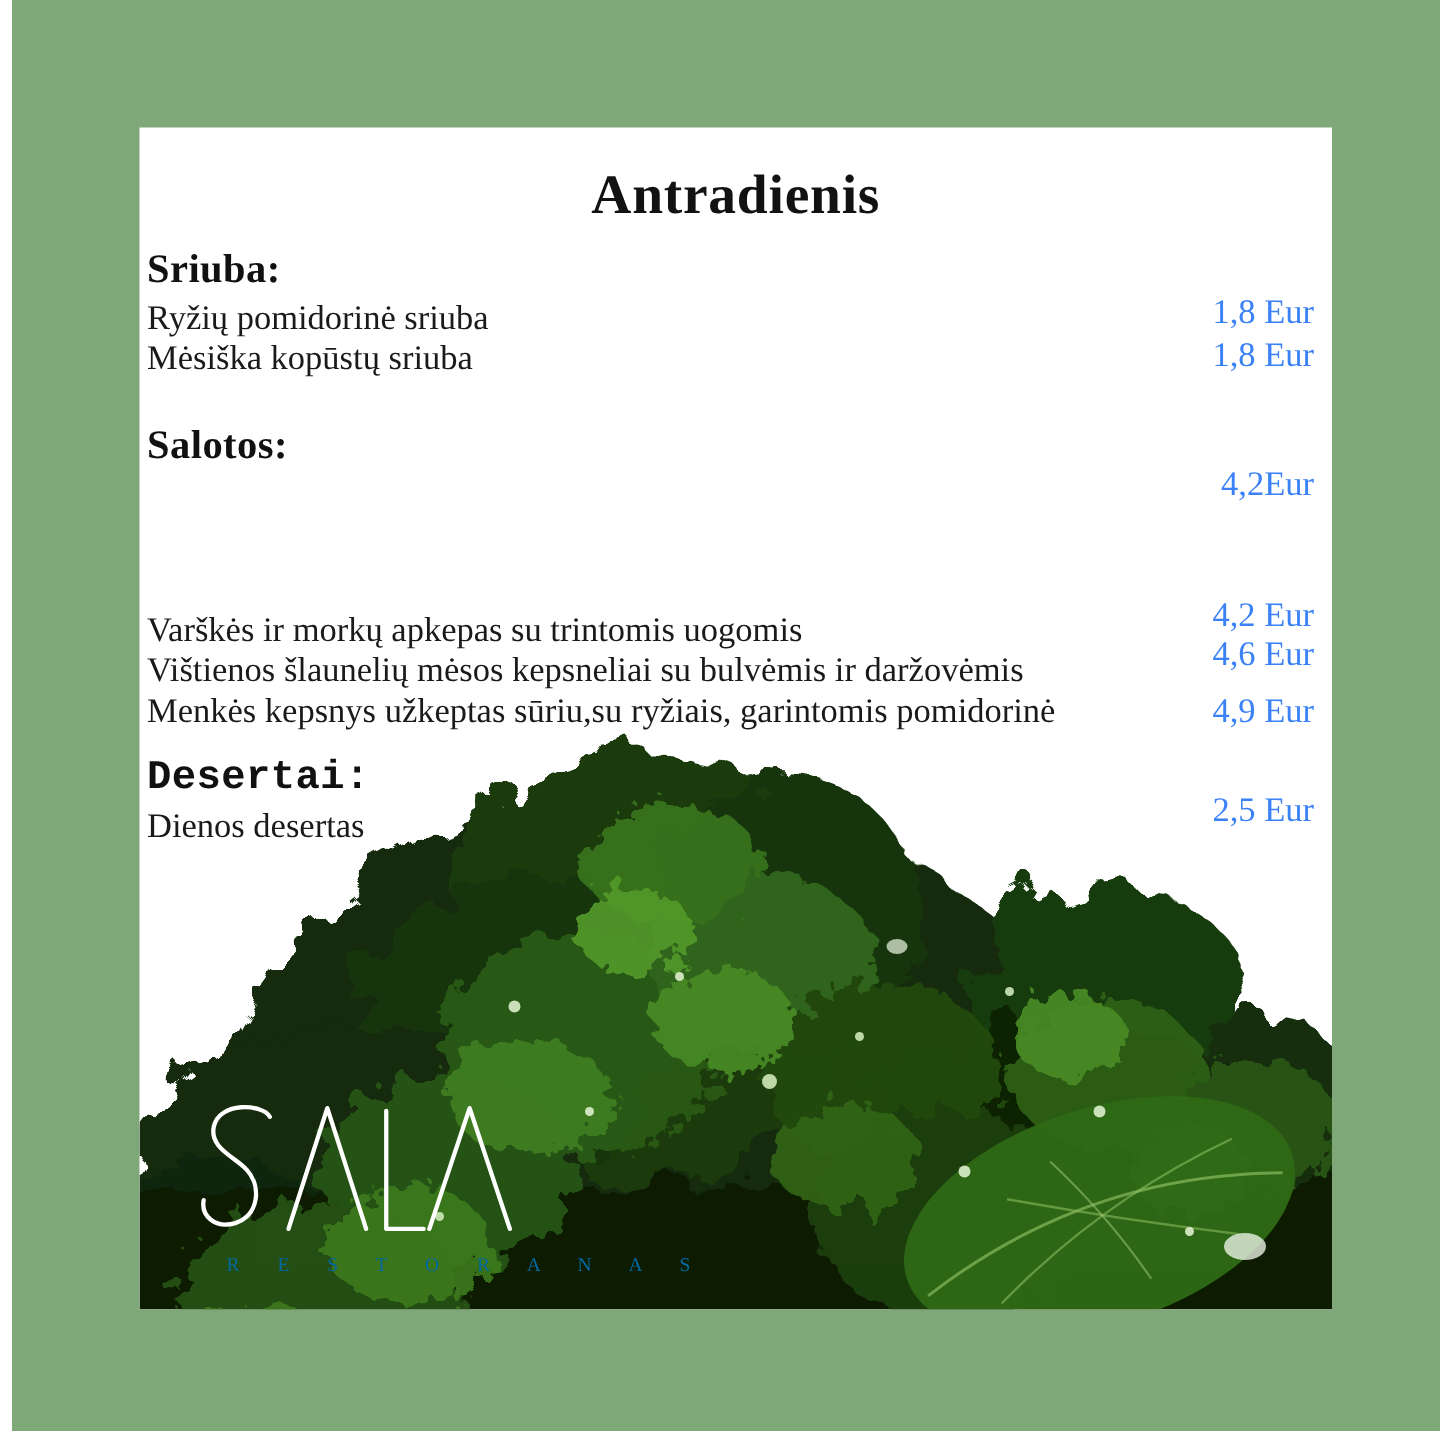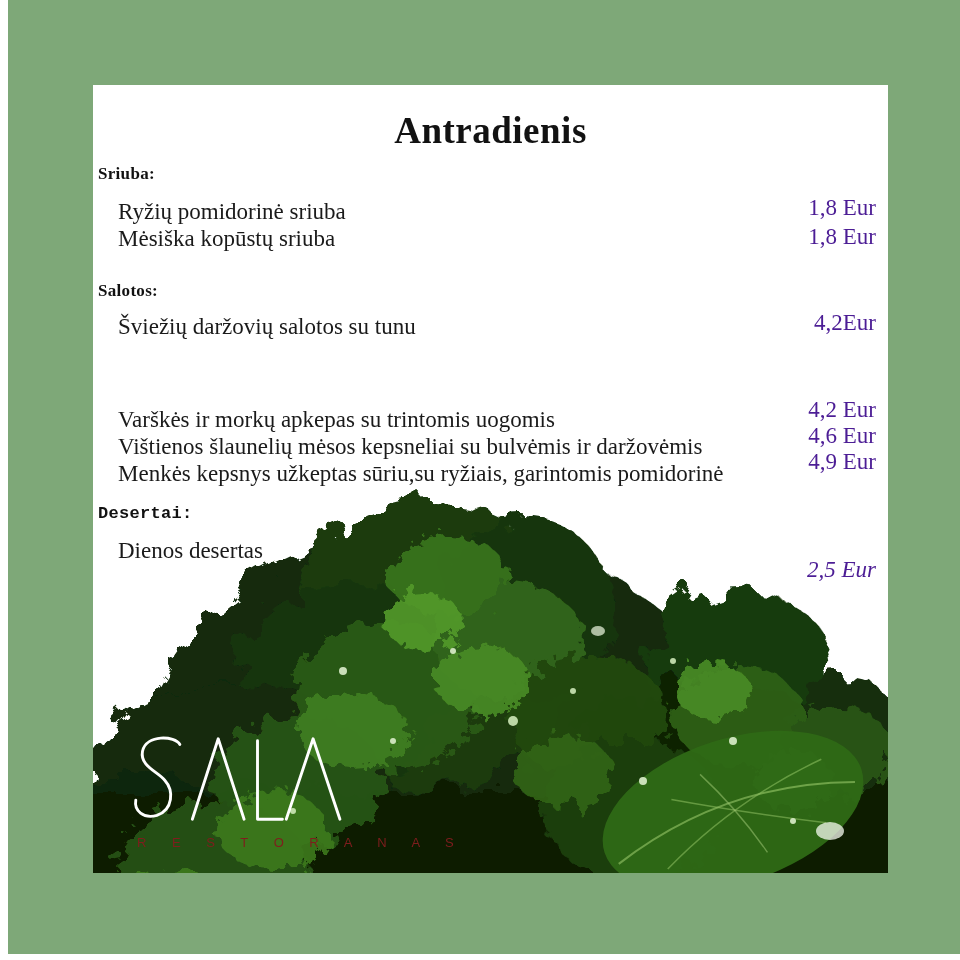--- a/index.html
+++ b/index.html
@@ -46,34 +46,33 @@
     letter-spacing: 0.5px;
   }
   .line {
     position: absolute;
     left: 5px;
     white-space: nowrap;
     color: #1a1a1a;
     line-height: 1.1;
   }
   .heading {
-    font-size: 17px;
+    font-size: 27px;
     font-weight: 700;
     color: #111111;
     letter-spacing: 0.3px;
   }
   .item {
     font-size: 23px;
-    margin-left: 20px;
   }
   .price {
     position: absolute;
     right: 12px;
     font-size: 23px;
-    color: #4c1d95;
+    color: #3b82f6;
     white-space: nowrap;
     text-align: right;
   }
   
   .y-sec1h  { top: 80px; }
   .y-sec1i0 { top: 114px; }
   .y-sec1i1 { top: 141px; }
   .y-sec2h  { top: 197px; }
   .y-sec2i0 { top: 229px; }
   .y-sec3h  { top: 289px; }
@@ -81,22 +80,22 @@
   .y-sec3i1 { top: 349px; }
   .y-sec3i2 { top: 376px; }
   .y-sec4h  { top: 420px; font-family: Liberation Mono, monospace; }
   .y-sec4i0 { top: 453px; }
 
   .y-p0 { top: 110px; }
   .y-p1 { top: 139px; }
   .y-p2 { top: 225px; text-align: right; }
   .y-p3 { top: 312px; }
   .y-p4 { top: 338px; }
-  .y-p5 { top: 364px; }
-  .y-p6 { top: 472px; font-style: italic; }
+  .y-p5 { top: 376px; }
+  .y-p6 { top: 442px; }
 
   .kale {
     position: absolute;
     left: 0;
     bottom: 0;
     width: 795px;
     height: 392px;
     display: block;
   }
   .logo {
@@ -106,44 +105,43 @@
     width: 260px;
     z-index: 5;
   }
   .logo-letters {
     display: block;
     width: 238px;
     height: 92px;
   }
   .logo-tagline {
     margin-top: 10px;
-    margin-left: 10px;
-    font-family: Liberation Sans, sans-serif;
+    margin-left: 24px;
+    font-family: Liberation Serif, serif;
     font-size: 13px;
     letter-spacing: 11px;
-    color: #7f1d1d;
+    color: #0369a1;
     white-space: nowrap;
   }
 </style>
 </head>
 <body>
 
 <div class="stage">
   <div class="frame"></div>
 
   <div class="card">
 
     <div class="title">Antradienis</div>
 
     <div class="line heading y-sec1h">Sriuba:</div>
     <div class="line item y-sec1i0">Ryžių pomidorinė sriuba</div>
     <div class="line item y-sec1i1">Mėsiška kopūstų sriuba</div>
 
     <div class="line heading y-sec2h">Salotos:</div>
-    <div class="line item y-sec2i0">Šviežių daržovių salotos su tunu</div>
 
     <div class="line item y-sec3i1">Vištienos šlaunelių mėsos kepsneliai su bulvėmis ir daržovėmis</div>
     <div class="line item y-sec3i0">Varškės ir morkų apkepas su trintomis uogomis</div>
     <div class="line item y-sec3i2">Menkės kepsnys užkeptas sūriu,su ryžiais, garintomis pomidorinė</div>
 
     <div class="line heading y-sec4h">Desertai:</div>
     <div class="line item y-sec4i0">Dienos desertas</div>
 
     <div class="price y-p0">1,8 Eur</div>
     <div class="price y-p1">1,8 Eur</div>

